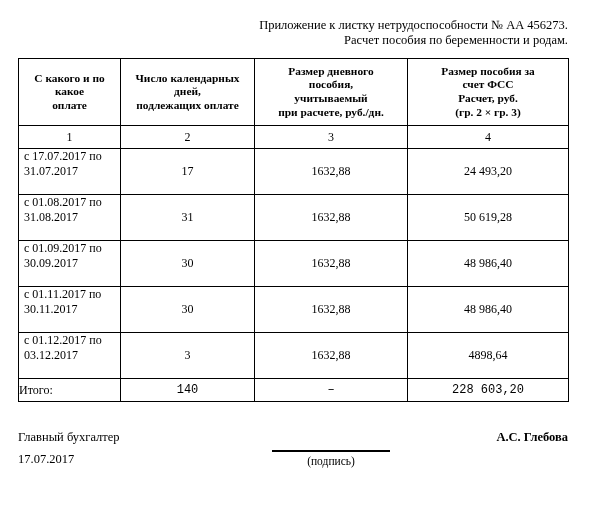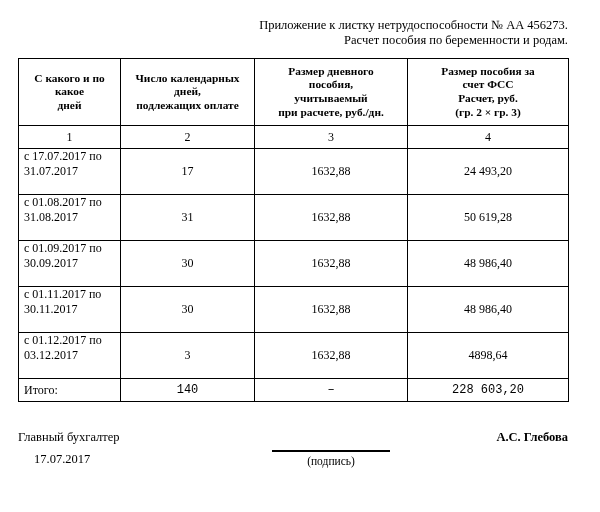--- a/index.html
+++ b/index.html
@@ -92,21 +92,20 @@
   .data-row td.amount {
     text-align: center;
   }
 
   .total-row td {
     height: 23px;
     font-size: 12px;
   }
   .total-row td.period {
     text-align: left;
-    padding-left: 5px;
   }
   .total-row td.num,
   .total-row td.rate,
   .total-row td.amount {
     text-align: center;
     font-family: Liberation Mono, monospace;
   }
 
   
   .footer {
@@ -132,21 +131,21 @@
     top: 0;
     white-space: nowrap;
     font-weight: bold;
   }
   .footer-row2 {
     position: relative;
     height: 22px;
   }
   .sign-date {
     position: absolute;
-    left: 16px;
+    left: 0;
     top: 0;
     white-space: nowrap;
   }
   .sign-line {
     position: absolute;
     left: 254px;
     top: -2px;
     width: 118px;
     height: 0;
     border-top: 2.2px solid #000000;
@@ -176,21 +175,21 @@
       <col class="c1">
         <col class="c2">
         <col class="c3">
         <col class="c4">
     </colgroup>
     <thead>
       <tr class="hdr-row">
         <th>
           <span>С какого и по</span>
           <span>какое</span>
-          <span>дней</span>
+          <span>оплате</span>
         </th>
         <th>
           <span>Число календарных</span>
           <span>дней,</span>
           <span>подлежащих оплате</span>
         </th>
         <th>
           <span>Размер дневного</span>
           <span>пособия,</span>
           <span>учитываемый</span>

